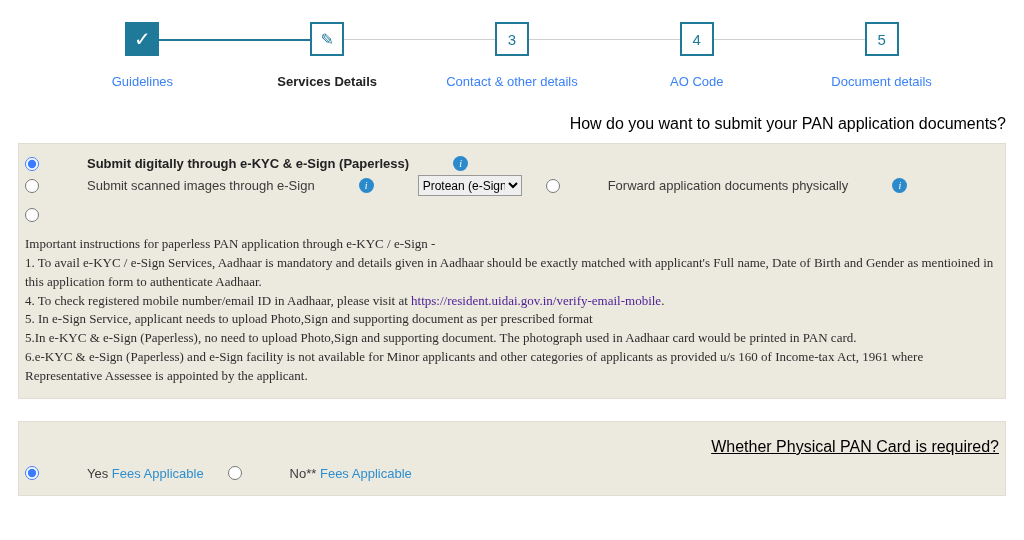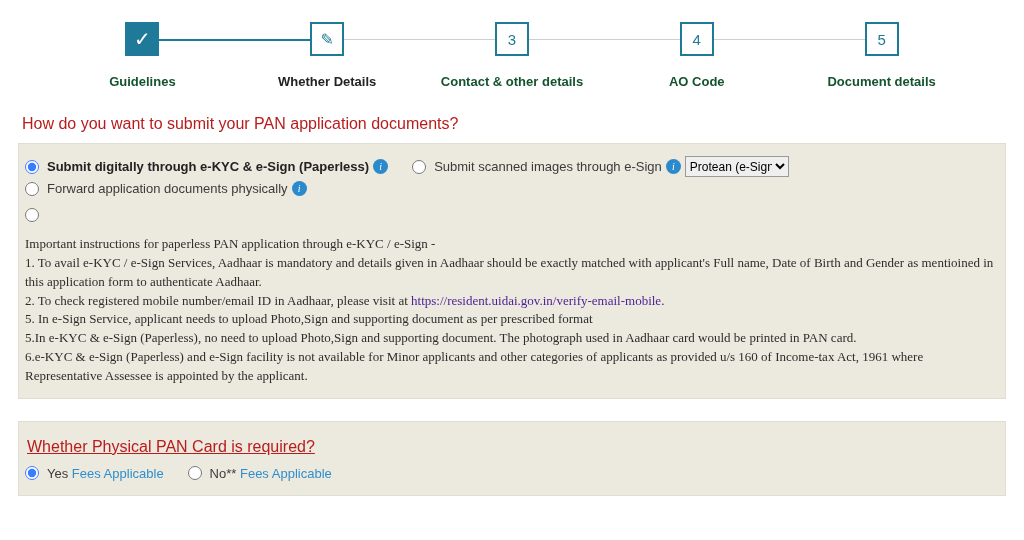--- a/index.html
+++ b/index.html
@@ -2,31 +2,31 @@
 <html><head>
   <meta charset="utf-8">
   <style>
     * { box-sizing: border-box; margin: 0; padding: 0; }
     body { font-family: Arial, Helvetica, sans-serif; font-size: 13px; color: #333; background: #fff; width: 1024px; }
 
     .stepper { display: flex; align-items: flex-start; justify-content: space-between; padding: 22px 50px 8px 50px; position: relative; }
     .step { display: flex; flex-direction: column; align-items: center; width: 200px; position: relative; z-index: 2; }
     .step-box { width: 34px; height: 34px; border: 2px solid #1f7a99; display: flex; align-items: center; justify-content: center; color: #1f7a99; font-size: 15px; background: #fff; font-weight: 500; }
     .step-box.filled { background: #1f7a99; color: #fff; }
-    .step-label { margin-top: 18px; font-size: 13px; color: #14532d; font-weight: bold; }
+    .step-label { margin-top: 18px; font-size: 13px; color: #3b82f6; }
     .step-label.active { color: #222; font-weight: 600; }
     .step:not(:last-child)::after { content: ""; position: absolute; top: 17px; left: 50%; width: 100%; height: 1px; background: #cfcfcf; z-index: -1; }
     .step.done:not(:last-child)::after { background: #1f7a99; height: 2px; }
 
     .section-padding { padding: 0 18px; }
-    .question { color: #b91c1c; font-size: 16px; font-weight: 500; margin: 18px 0 10px 4px; }
+    .question { color: #000000; font-size: 16px; font-weight: 500; margin: 18px 0 10px 4px; text-align: right; }
 
     .radio-block { background: #ece9df; padding: 12px 6px; border: 1px solid #e0ddd2; }
     .radio-row { display: flex; align-items: center; flex-wrap: wrap; gap: 4px; padding-bottom: 10px; }
-    .radio-group { display: inline-flex; align-items: center; margin-right: 20px; }
+    .radio-group { display: inline-flex; align-items: center; margin-right: 20px; gap: 40px; }
     .radio-group input[type="radio"] { width: 14px; height: 14px; margin-right: 8px; accent-color: #3a7cff; cursor: pointer; }
     .radio-group label { font-size: 13px; color: #3b3b3b; cursor: pointer; }
     .radio-group label.selected { font-weight: 700; color: #222; }
     .info-icon { display: inline-flex; align-items: center; justify-content: center; width: 15px; height: 15px; border-radius: 50%; background: #2b8acb; color: #fff; font-size: 10px; font-style: italic; font-family: Georgia, serif; margin-left: 4px; cursor: default; }
     select.mini { font-size: 12px; border: 1px solid #999; height: 21px; max-width: 104px; cursor: pointer; }
     .extra-radio { margin-top: 2px; }
     .extra-radio input[type="radio"]{ width:14px; height:14px; accent-color:#3a7cff; cursor:pointer;}
 
     .instructions { margin-top: 10px; line-height: 1.45; color: #2d2d2d; font-size: 13px; font-family: Liberation Serif, serif; }
     .instructions a { color: #4c1d95; text-decoration: none; }
@@ -45,21 +45,21 @@
   <div class="step done">
     <div class="step-box filled">
         <span class="checkmark">✓</span>
       </div>
     <div class="step-label">Guidelines</div>
   </div>
   <div class="step">
     <div class="step-box">
         <span class="pencil">✎</span>
       </div>
-    <div class="step-label active">Whether Details</div>
+    <div class="step-label active">Services Details</div>
   </div>
   <div class="step">
     <div class="step-box">3</div>
     <div class="step-label">Contact &amp; other details</div>
   </div>
   <div class="step">
     <div class="step-box">4</div>
     <div class="step-label">AO Code</div>
   </div>
   <div class="step">
@@ -93,21 +93,21 @@
       </div>
     </div>
     <div class="extra-radio">
       <input type="radio" name="subm2" style="">
     </div>
 
     <div class="instructions">
       <div>Important instructions for paperless PAN application through e-KYC / e-Sign -</div>
       <div>1. To avail e-KYC / e-Sign Services, Aadhaar is mandatory and details given in Aadhaar should be exactly matched with applicant's Full name, Date of Birth and Gender as mentioined in this application form to authenticate Aadhaar.</div>
       <div>
-        <span>2. To check registered mobile number/email ID in Aadhaar, please visit at </span><a href="#" class="link">https://resident.uidai.gov.in/verify-email-mobile</a><span>.</span>
+        <span>4. To check registered mobile number/email ID in Aadhaar, please visit at </span><a href="#" class="link">https://resident.uidai.gov.in/verify-email-mobile</a><span>.</span>
       </div>
       <div>5. In e-Sign Service, applicant needs to upload Photo,Sign and supporting document as per prescribed format</div>
       <div>5.In e-KYC &amp; e-Sign (Paperless), no need to upload Photo,Sign and supporting document. The photograph used in Aadhaar card would be printed in PAN card.</div>
       <div>6.e-KYC &amp; e-Sign (Paperless) and e-Sign facility is not available for Minor applicants and other categories of applicants as provided u/s 160 of Income-tax Act, 1961 where Representative Assessee is appointed by the applicant.</div>
     </div>
   </div>
 
   <div class="physical-block">
     <div class="question">Whether Physical PAN Card is required?</div>
     <div class="radio-row" style="padding-bottom:0;">

